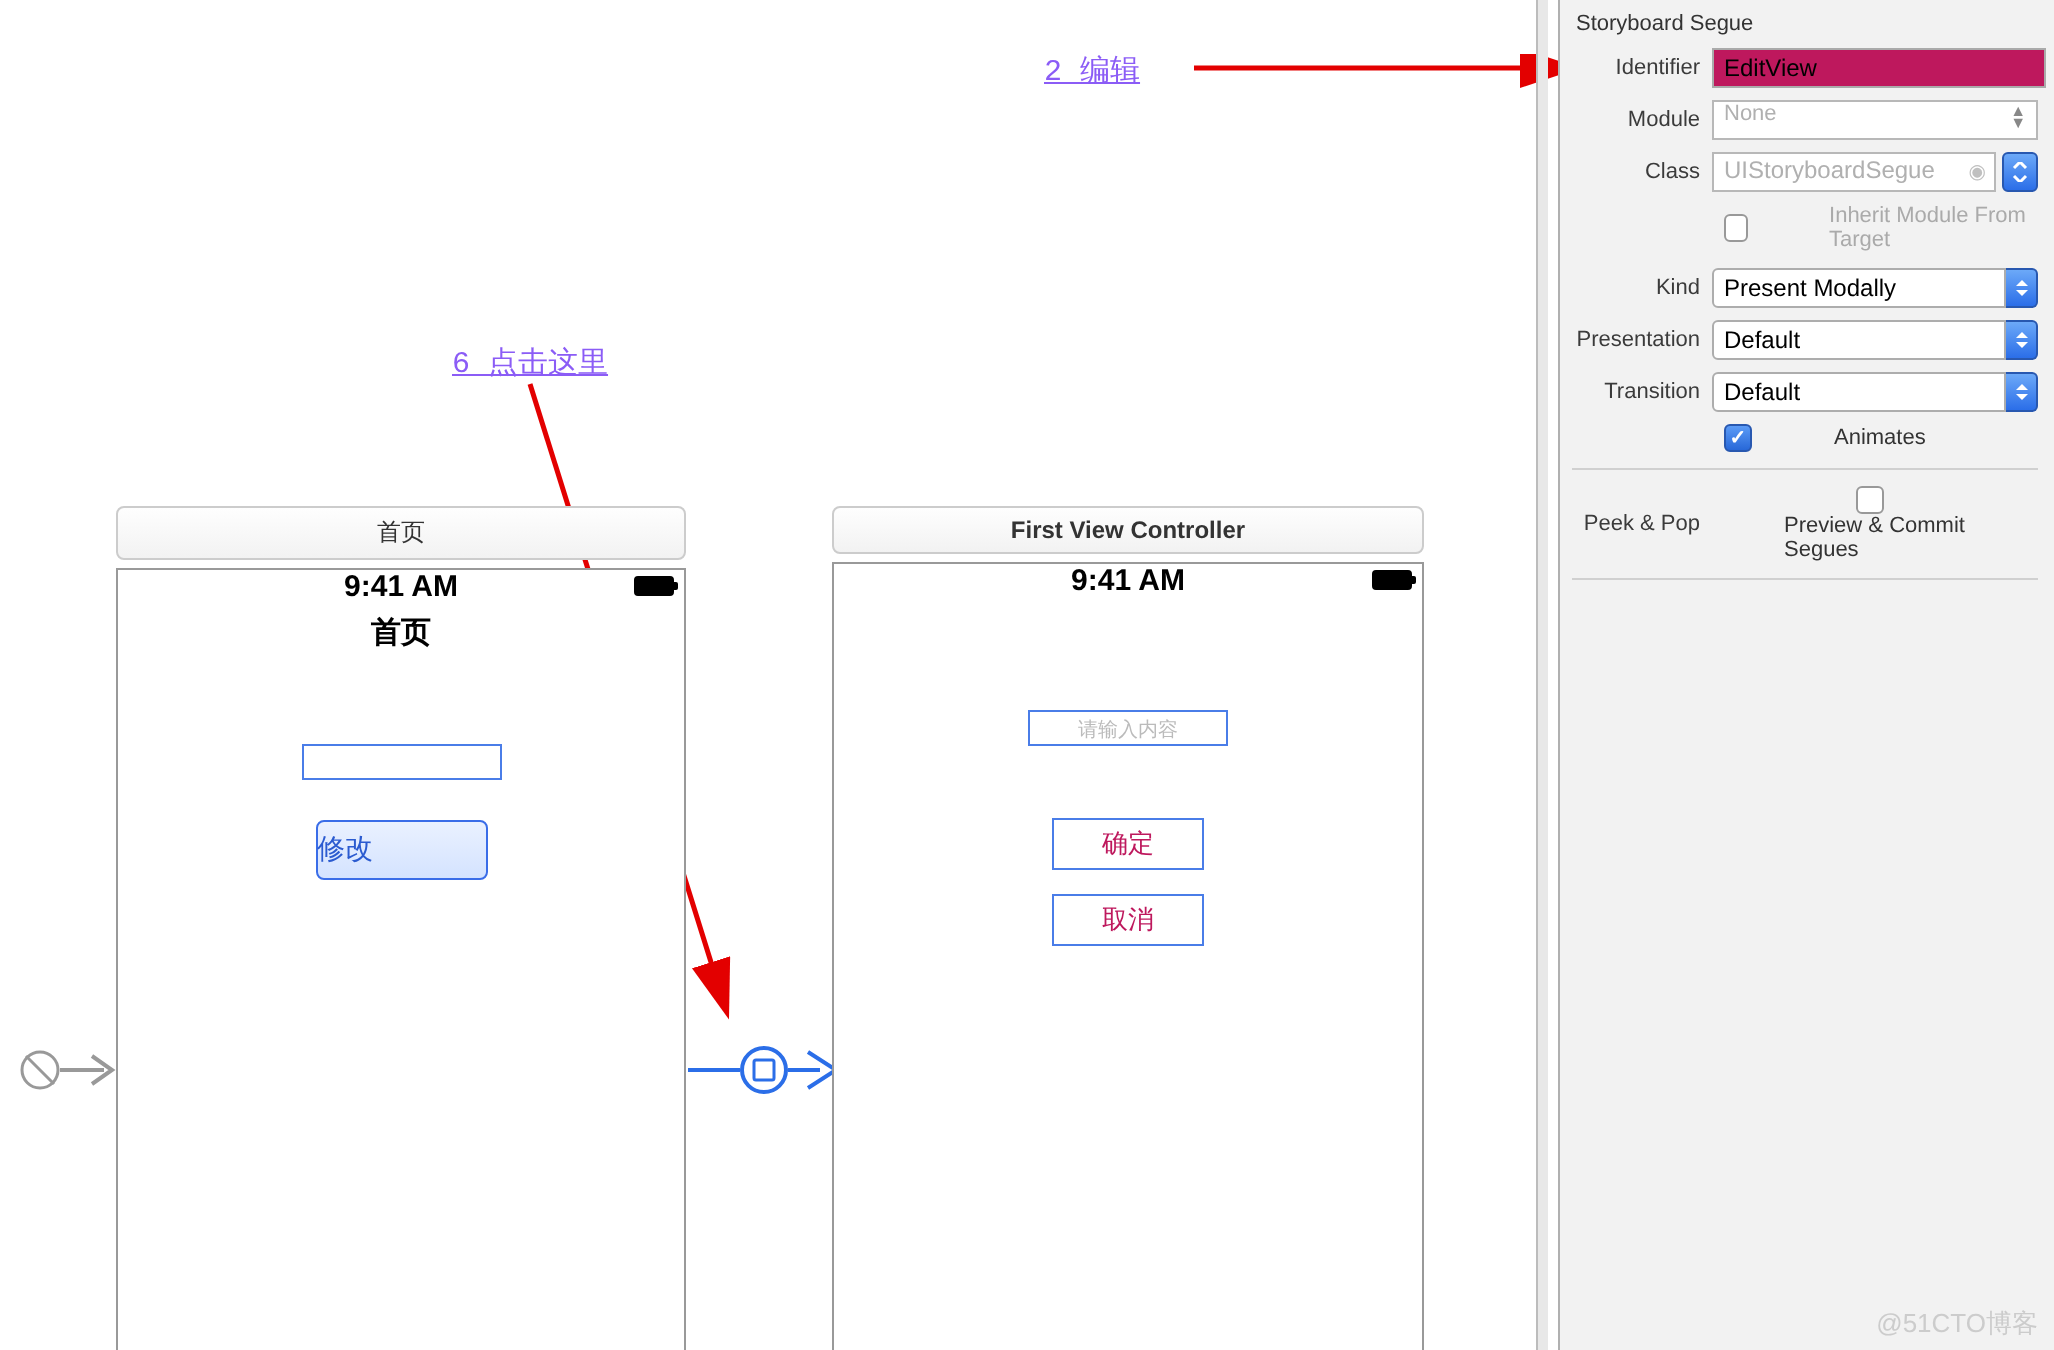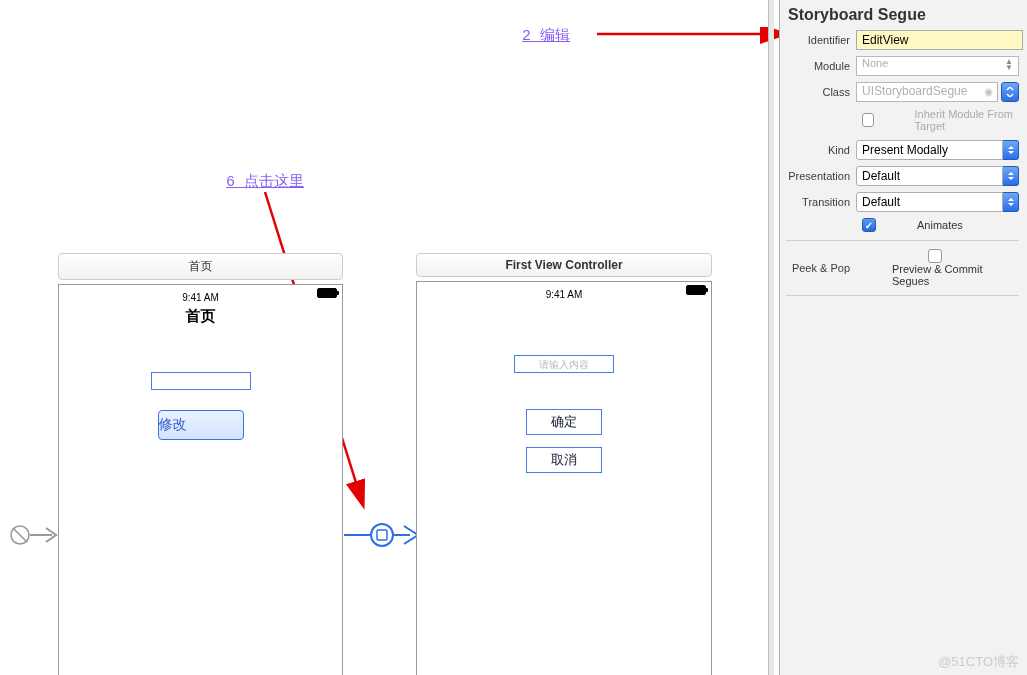--- a/index.html
+++ b/index.html
@@ -2,24 +2,24 @@
 <html><head>
   <meta charset="utf-8">
   <style>
     * { box-sizing: border-box; margin: 0; padding: 0; }
     body { font-family: -apple-system, "Helvetica Neue", Arial, sans-serif; font-size: 12px; background: #fff; width: 1027px; height: 675px; position: relative; overflow: hidden; }
     
     .canvas { position: absolute; left: 0; top: 0; width: 775px; height: 675px; background: #fff; }
     .divider { position: absolute; left: 768px; top: 0; width: 6px; height: 100%; border-left: 1px solid #bcbcbc; background: #e8e8e8; }
     
     .inspector { position: absolute; right: 0; top: 0; width: 248px; height: 100%; background: #f2f2f2; border-left: 1px solid #b0b0b0; padding: 4px 8px 0 6px; }
-    .inspector-title { font-weight: bold; font-size: 16px; color: #333; margin: 2px 0 6px 2px; }
+    .inspector-title { font-weight: normal; font-size: 11px; color: #333; margin: 2px 0 6px 2px; }
     .row { display: flex; align-items: center; margin-bottom: 6px; }
     .row-label { font-size: 11px; color: #3b3b3b; text-align: right; width: 70px; flex-shrink: 0; padding-right: 6px; }
-    .text-input { flex: 1; height: 20px; border: 1px solid #aaa; background: #fef9c3; padding: 1px 5px; font-size: 12px; font-family: inherit; border-radius: 0; }
+    .text-input { flex: 1; height: 20px; border: 1px solid #aaa; background: #be185d; padding: 1px 5px; font-size: 12px; font-family: inherit; border-radius: 0; }
     .class-input { flex: 1; height: 20px; border: 1px solid #b8b8b8; background: #fff; color: #b0b0b0; padding: 1px 5px; font-size: 12px; position: relative; }
     .class-btn { width: 18px; height: 20px; background: linear-gradient(#6ca9f8, #2b6ee8); border: 1px solid #2858b0; border-radius: 3px; margin-left: 3px; display: flex; align-items: center; justify-content: center; }
     .class-btn svg { width: 10px; height: 10px; }
     .dot-icon { position: absolute; right: 4px; color: #c0c0c0; font-size: 10px; top: 3px; }
     .module-select { flex: 1; height: 20px; border: 1px solid #b8b8b8; background: #fff; color: #b0b0b0; padding: 0 5px; font-size: 11px; position: relative; }
     .carets { position: absolute; right: 5px; top: 2px; font-size: 8px; color: #888; line-height: 6px; }
     .checkbox-row { display: flex; align-items: center; padding-left: 76px; margin-bottom: 8px; }
     .checkbox { width: 14px; height: 14px; border: 1px solid #999; border-radius: 3px; background: #fff; margin-right: 5px; display: flex; align-items: center; justify-content: center; }
     .checkbox.checked { background: linear-gradient(#5b9bf6, #2868d8); border-color: #2858b0; }
     .checkbox.checked::after { content: '✓'; color: #fff; font-size: 10px; font-weight: bold; }
@@ -31,27 +31,27 @@
     .select-btn::before { content: ''; border: 3px solid transparent; border-bottom: 3px solid #fff; margin-bottom: 2px; }
     .select-btn::after { content: ''; border: 3px solid transparent; border-top: 3px solid #fff; }
     .section-line { height: 1px; background: #d0d0d0; margin: 4px 0 8px; }
     
     .anno { position: absolute; color: #8b5cf6; text-decoration: underline; font-size: 15px; font-family: Liberation Mono, monospace; }
     .arrow-svg { position: absolute; pointer-events: none; }
     
     .scene { position: absolute; }
     .scene-title { background: linear-gradient(#fefefe, #f2f2f2); border: 1px solid #ccc; border-radius: 4px; padding: 4px 8px; font-size: 12px; color: #333; text-align: center; margin-bottom: 4px; }
     .device { border: 1px solid #999; background: #fff; }
-    .status-bar { height: 18px; display: flex; justify-content: center; align-items: flex-end; font-size: 10px; font-weight: 400; position: relative; }
+    .status-bar { height: 18px; display: flex; justify-content: center; align-items: flex-start; font-size: 15px; font-weight: 700; position: relative; }
     .battery { position: absolute; right: 5px; top: 3px; width: 20px; height: 10px; border: 1px solid #000; border-radius: 2px; background: #000; }
     .battery::after { content: ''; position: absolute; right: -3px; top: 2px; width: 2px; height: 4px; background: #000; border-radius: 0 1px 1px 0; }
     .nav-title { text-align: center; font-size: 15px; font-weight: 600; padding: 4px 0 6px; }
     .device-body { padding: 40px 0 0; display: flex; flex-direction: column; align-items: center; gap: 20px; }
     .txtfield { width: 100px; height: 18px; border: 1px solid #4a7de8; background: #fff; font-size: 10px; color: #bbb; text-align: center; padding: 2px; }
-    .btn-ios { border: 1px solid #4a7de8; color: #0f172a; font-size: 13px; padding: 3px 0; text-align: center; background: #fff; }
+    .btn-ios { border: 1px solid #4a7de8; color: #be185d; font-size: 13px; padding: 3px 0; text-align: center; background: #fff; }
     .btn-modify { width: 86px; background: linear-gradient(#eaf1ff, #d4e3ff); border: 1.5px solid #3a6de8; border-radius: 4px; font-size: 14px; padding: 5px 0; color: #2b5bd0; }
     .btn-confirm { width: 76px; }
     .btn-cancel { width: 76px; }
     
     .entry-arrow { position: absolute; color: #888; }
     .segue-icon { position: absolute; }
     .watermark { position: absolute; right: 8px; bottom: 4px; color: #ccc; font-size: 13px; }
   </style>
 </head>
 <body>

